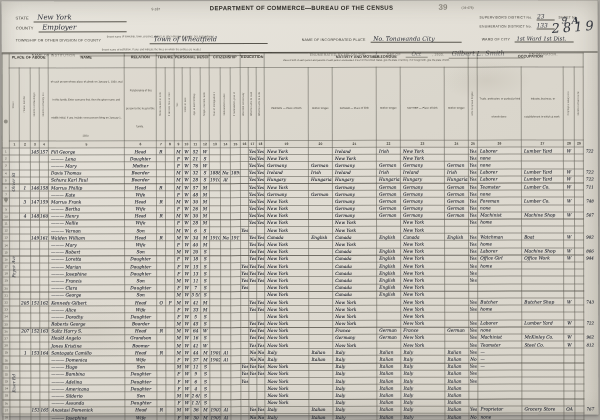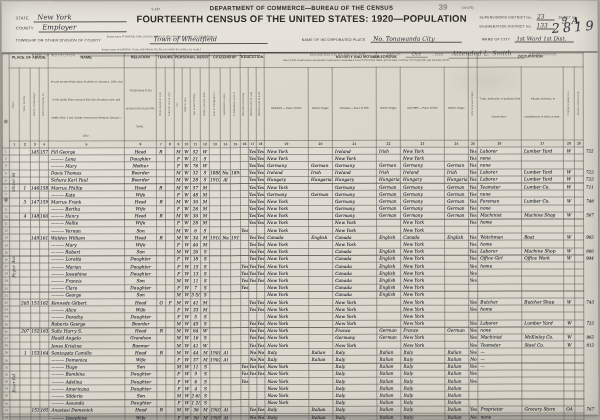--- a/index.html
+++ b/index.html
@@ -68,21 +68,20 @@
       <span class="hw u" style="font-size:7px;min-width:85px;padding:0 4px;">New York</span>
     </div>
     <div class="hf" style="left:14px;top:14px;">
       <span class="lbl">COUNTY</span>
       <span class="hw u" style="font-size:7px;min-width:80px;padding:0 4px;">Employer</span>
     </div>
     <div class="hf" style="left:150px;top:6px;font-size:3.4px;color:#55524a;">9-187</div>
     <div class="hf dept">DEPARTMENT OF COMMERCE—BUREAU OF THE CENSUS</div>
     <div class="hf stamp" style="left:437px;top:2px;">39</div>
     <div class="hf" style="left:460px;top:5px;font-size:3.2px;color:#55524a;">(34-476)</div>
-    <div class="hf title">FOURTEENTH CENSUS OF THE UNITED STATES: 1920—POPULATION</div>
 
     <div class="hf" style="left:478px;top:4px;">
       <span class="lbl" style="font-size:3.4px;">SUPERVISOR'S DISTRICT No.</span>
       <span class="hw u" style="font-size:6px;min-width:18px;">23</span>
     </div>
     <div class="hf" style="left:478px;top:13px;">
       <span class="lbl" style="font-size:3.4px;">ENUMERATION DISTRICT No.</span>
       <span class="hw u" style="font-size:6px;min-width:18px;">133</span>
     </div>
     <div class="hf" style="left:557px;top:4px;">
@@ -114,21 +113,21 @@
       <span class="u" style="min-width:180px;height:5px;"></span>
     </div>
     <div class="hf tiny" style="left:100px;top:47px;">(Insert name of institution, if any, and indicate the lines on which the entries are made.)</div>
 
     <div class="hf" style="left:308px;top:41px;">
       <span class="lbl" style="font-size:3.6px;">ENUMERATED BY ME ON THE</span>
       <span class="hw u" style="font-size:5.5px;min-width:12px;text-align:center;">1</span>
       <span class="lbl" style="font-size:3.6px;">DAY OF</span>
       <span class="hw u" style="font-size:5.5px;min-width:22px;text-align:center;">Oct</span>
       <span class="lbl" style="font-size:3.6px;">, 1920.</span>
-      <span class="hw u" style="font-size:6.5px;min-width:70px;padding:0 3px;">Attended L. Smith</span>
+      <span class="hw u" style="font-size:6.5px;min-width:70px;padding:0 3px;">Gilbert L. Smith</span>
       <span class="lbl" style="font-size:3.6px;">ENUMERATOR.</span>
     </div>
   </div>
 
   <div class="heavy-top"></div>
 
   <div class="tablewrap">
     <table id="census-table">
         <colgroup>
           <col style="width: 7px;">

